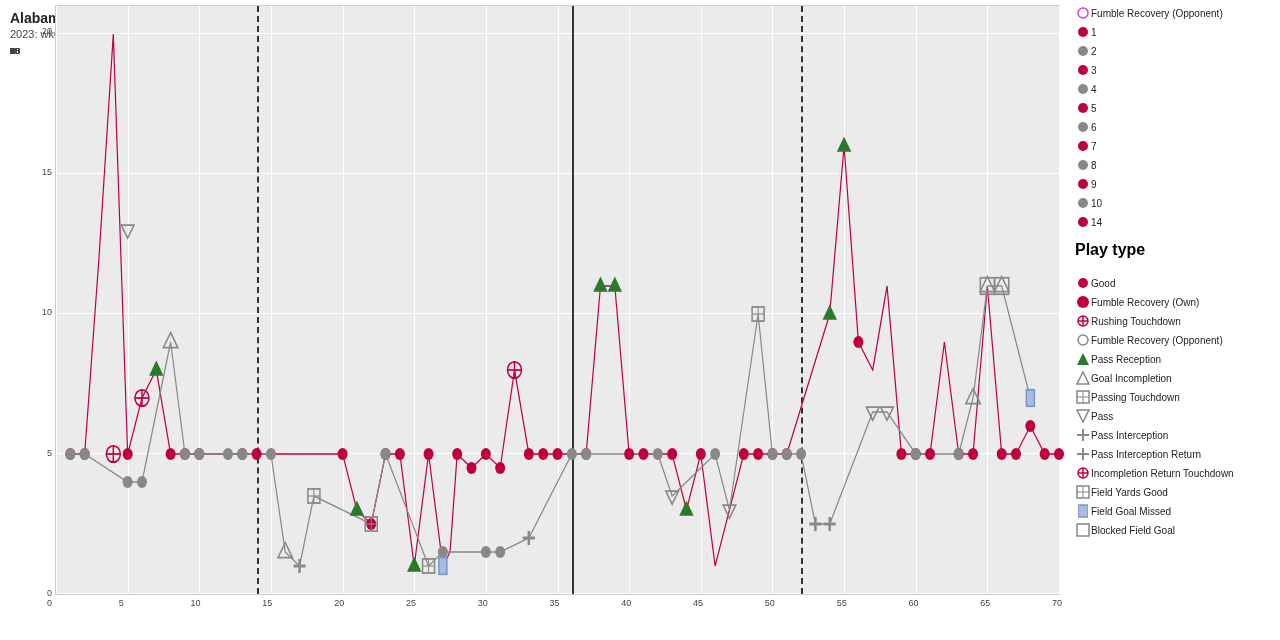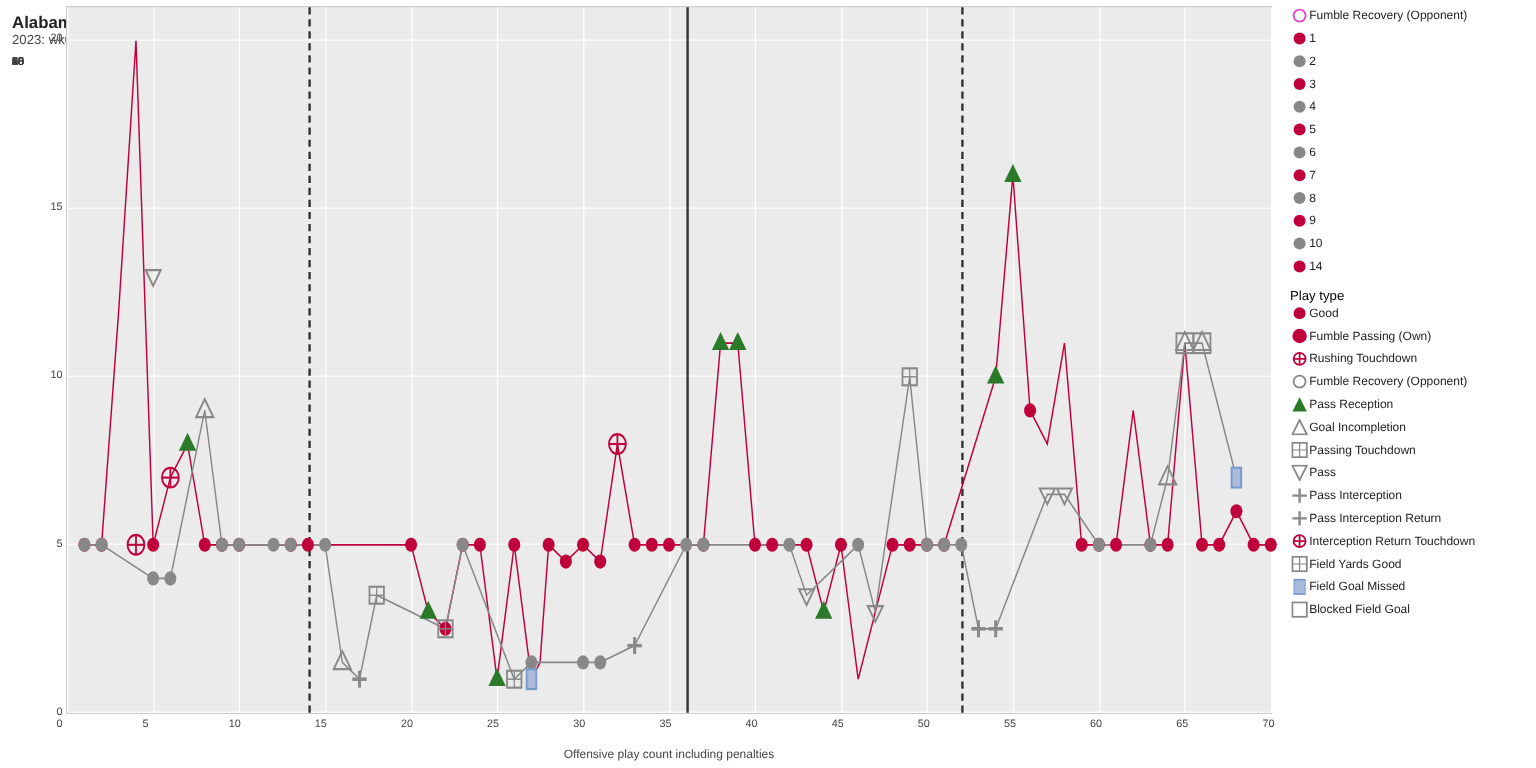--- a/index.html
+++ b/index.html
@@ -68,23 +68,23 @@
     }
     
     .legend {
       width: 215px;
       padding: 5px 5px 5px 10px;
       font-size: 10px;
       overflow-y: auto;
       height: 640px;
     }
     .legend-title {
-      font-size: 11px;
-      font-weight: normal;
-      margin-bottom: 0;
+      font-size: 16px;
+      font-weight: bold;
+      margin-bottom: 16px;
     }
     .legend-item {
       display: flex;
       align-items: center;
       margin-bottom: 3px;
       gap: 0;
     }
     .legend-symbol {
       width: 16px;
       height: 16px;
@@ -270,21 +270,20 @@
           <line x1="694" y1="261.9047619047619" x2="706" y2="261.9047619047619" stroke="#888" stroke-width="1"></line>
           <line x1="700" y1="255.90476190476193" x2="700" y2="267.9047619047619" stroke="#888" stroke-width="1"></line>
         </g>
         <rect x="381.7142857142857" y="469.19047619047615" width="8" height="14" fill="#aabbdd" stroke="#7799cc" stroke-width="1.5"></rect>
         <rect x="967.4285714285714" y="326.33333333333337" width="8" height="14" fill="#aabbdd" stroke="#7799cc" stroke-width="1.5"></rect>
         <rect x="921.5714285714286" y="231.09523809523807" width="14" height="14" fill="none" stroke="#888" stroke-width="1.5"></rect>
         <rect x="935.8571428571429" y="231.09523809523807" width="14" height="14" fill="none" stroke="#888" stroke-width="1.5"></rect>
       </svg>
     </div>
 
-  <div style="position:absolute; left:55px; right:5px; bottom:5px; text-align:center; font-size:10px; color:#444;">Offensive play count including penalties</div>
 <span style="position: absolute; font-size: 9px; color: rgb(68, 68, 68);">0</span>
     <span style="position: absolute; font-size: 9px; color: rgb(68, 68, 68);">5</span>
     <span style="position: absolute; font-size: 9px; color: rgb(68, 68, 68);">10</span>
     <span style="position: absolute; font-size: 9px; color: rgb(68, 68, 68);">15</span>
     <span style="position: absolute; font-size: 9px; color: rgb(68, 68, 68);">20</span>
     <span style="position: absolute; font-size: 9px; color: rgb(68, 68, 68);">25</span>
     <span style="position: absolute; font-size: 9px; color: rgb(68, 68, 68);">30</span>
     <span style="position: absolute; font-size: 9px; color: rgb(68, 68, 68);">35</span>
     <span style="position: absolute; font-size: 9px; color: rgb(68, 68, 68);">40</span>
     <span style="position: absolute; font-size: 9px; color: rgb(68, 68, 68);">45</span>
@@ -426,21 +425,21 @@
       </div>
     <span class="legend-label">Good</span>
   </div>
 
   <div class="legend-item">
     <div class="legend-symbol">
         <svg width="14" height="14">
           <circle cx="7" cy="7" r="6" fill="#c0003a"></circle>
         </svg>
       </div>
-    <span class="legend-label">Fumble Passing (Own)</span>
+    <span class="legend-label">Fumble Recovery (Own)</span>
   </div>
 
   <div class="legend-item">
     <div class="legend-symbol">
       <svg width="14" height="14">
           <circle cx="7" cy="7" r="5" fill="none" stroke="#c0003a" stroke-width="1.5"></circle>
           <line x1="7" y1="2" x2="7" y2="12" stroke="#c0003a" stroke-width="1.5"></line>
           <line x1="2" y1="7" x2="12" y2="7" stroke="#c0003a" stroke-width="1.5"></line>
         </svg>
     </div>
@@ -515,21 +514,21 @@
   </div>
 
   <div class="legend-item">
     <div class="legend-symbol">
       <svg width="14" height="14">
           <circle cx="7" cy="7" r="5" fill="none" stroke="#c0003a" stroke-width="1.5"></circle>
           <line x1="7" y1="2" x2="7" y2="12" stroke="#c0003a" stroke-width="1.5"></line>
           <line x1="2" y1="7" x2="12" y2="7" stroke="#c0003a" stroke-width="1.5"></line>
         </svg>
     </div>
-    <span class="legend-label">Interception Return Touchdown</span>
+    <span class="legend-label">Incompletion Return Touchdown</span>
   </div>
 
   <div class="legend-item">
     <div class="legend-symbol">
       <svg width="14" height="14">
           <rect x="1" y="1" width="12" height="12" fill="none" stroke="#888" stroke-width="1.5"></rect>
           <line x1="1" y1="7" x2="13" y2="7" stroke="#888" stroke-width="1"></line>
           <line x1="7" y1="1" x2="7" y2="13" stroke="#888" stroke-width="1"></line>
         </svg>
     </div>

